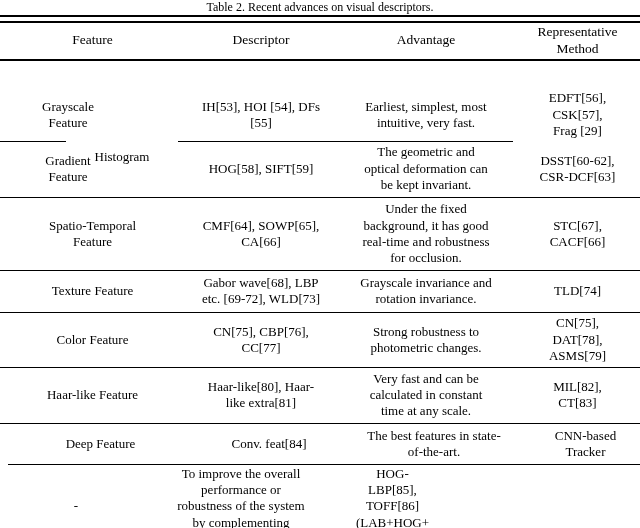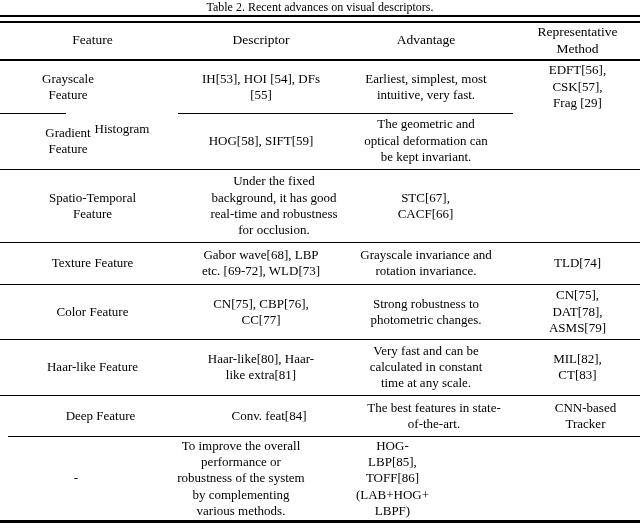--- a/index.html
+++ b/index.html
@@ -45,21 +45,21 @@
   .c1 { width: 185px; }
   .c2 { width: 152px; }
   .c3 { width: 178px; }
   .c4 { width: 125px; }
   .header-row {
     min-height: 37px;
     border-bottom: 2.5px solid #000;
     font-size: 13.5px;
   }
   .sep { border-bottom: 1.5px solid #000; }
-  .r1 { min-height: 52px; }
+  .r1 { min-height: 52px; margin-top: 28px; }
   .r2 { min-height: 56px; }
   .r3 { min-height: 73px; }
   .r4 { min-height: 42px; }
   .r5 { min-height: 55px; }
   .r6 { min-height: 56px; }
   .r7 { min-height: 41px; margin-left: 8px; }
   .r8 { min-height: 78px; border-bottom: 3px solid #000; }
   .group { position: relative; }
   .grp-feature { justify-content: flex-start; }
   .grp-inner {
@@ -119,29 +119,33 @@
       </div>
       <div class="row r2">
         <div class="cell c1 grp-feature">
           <span class="grp-inner">Gradient
 Feature</span>
         </div>
         <div class="cell c2">HOG[58], SIFT[59]</div>
         <div class="cell c3">The geometric and
 optical deformation can
 be kept invariant.</div>
+        <div class="cell c4">DSST[60-62],
+CSR-DCF[63]</div>
       </div>
       <div class="seg seg-left"></div>
       <div class="seg seg-right"></div>
       <div class="hist-label">Histogram</div>
     </div>
 
     <div class="row r3 sep">
       <div class="cell c1">Spatio-Temporal
 Feature</div>
+      <div class="cell c2">CMF[64], SOWP[65],
+CA[66]</div>
       <div class="cell c3">Under the fixed
 background, it has good
 real-time and robustness
 for occlusion.</div>
       <div class="cell c4">STC[67],
 CACF[66]</div>
     </div>
 
     <div class="row r4 sep">
       <div class="cell c1">Texture Feature</div>

